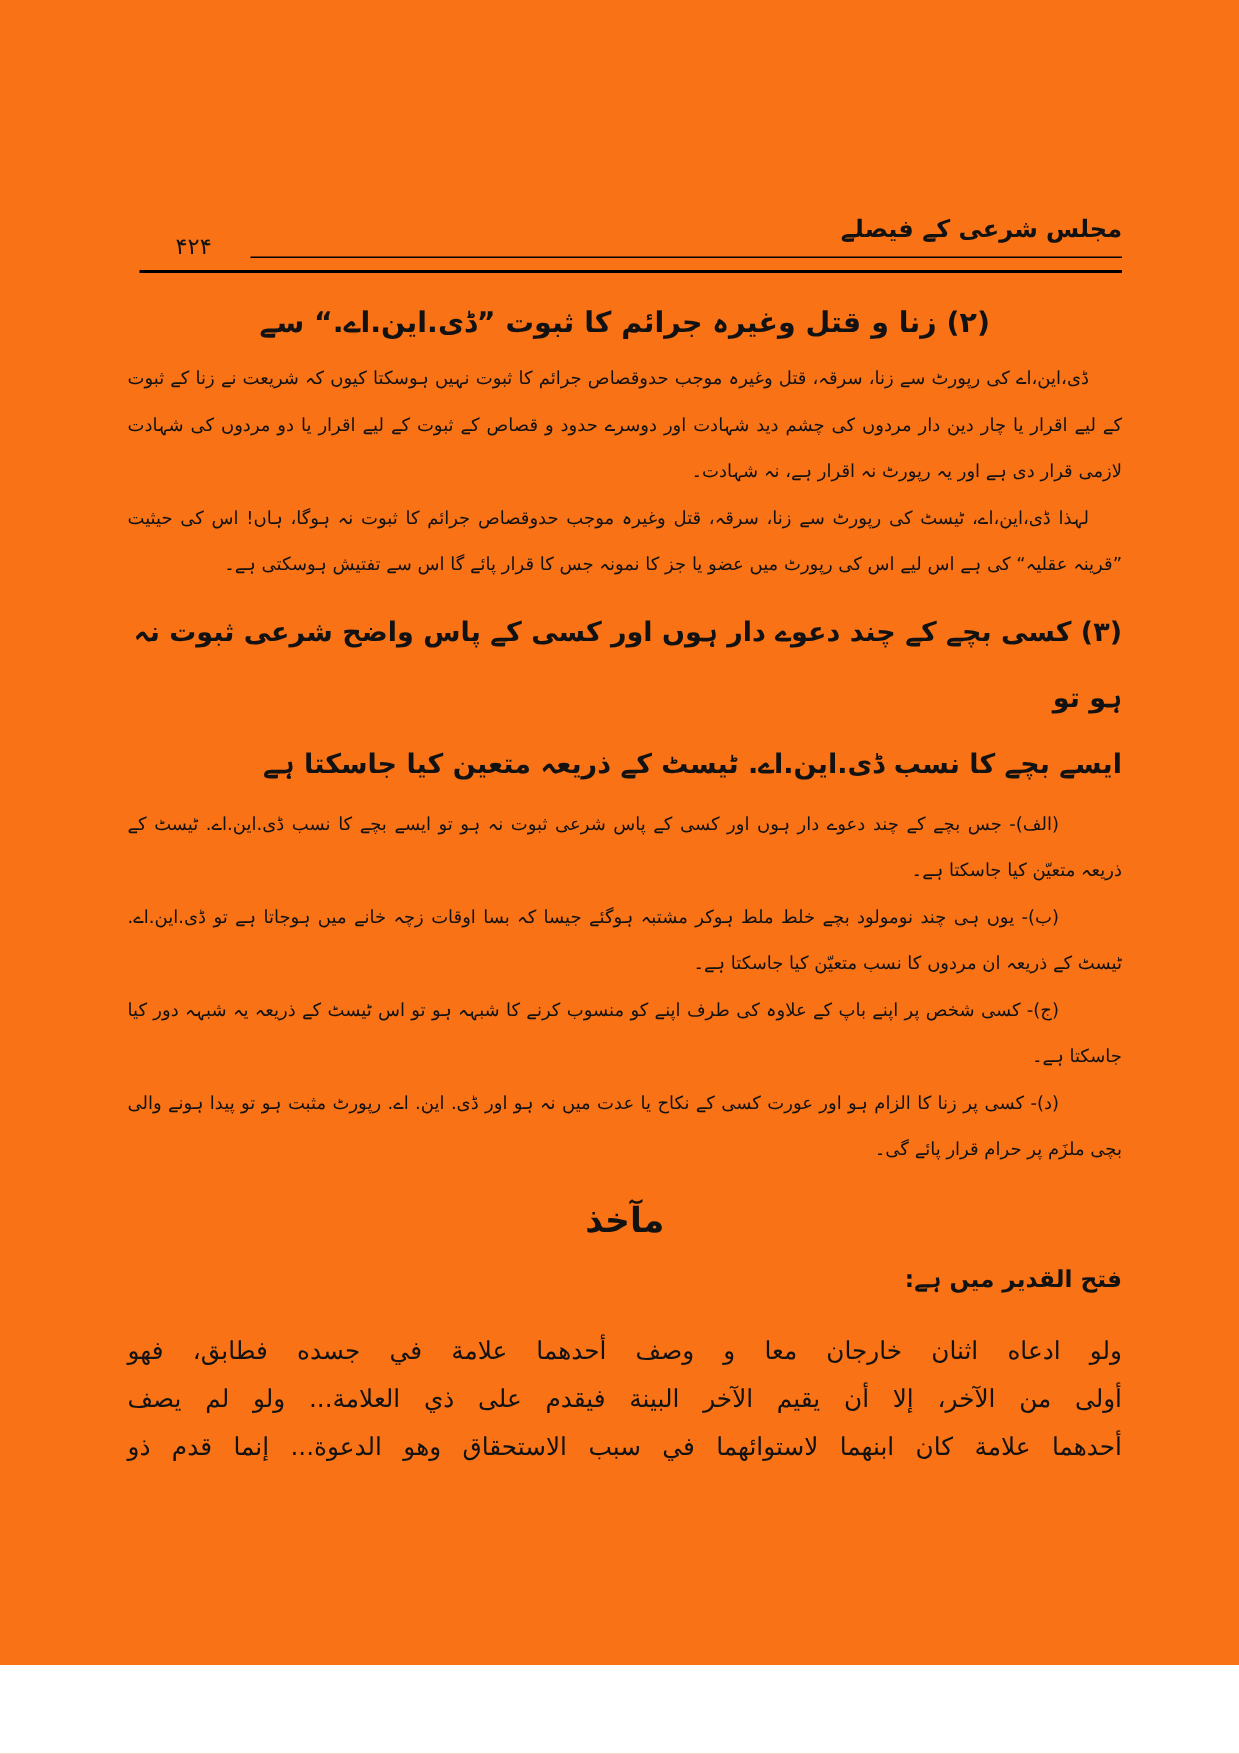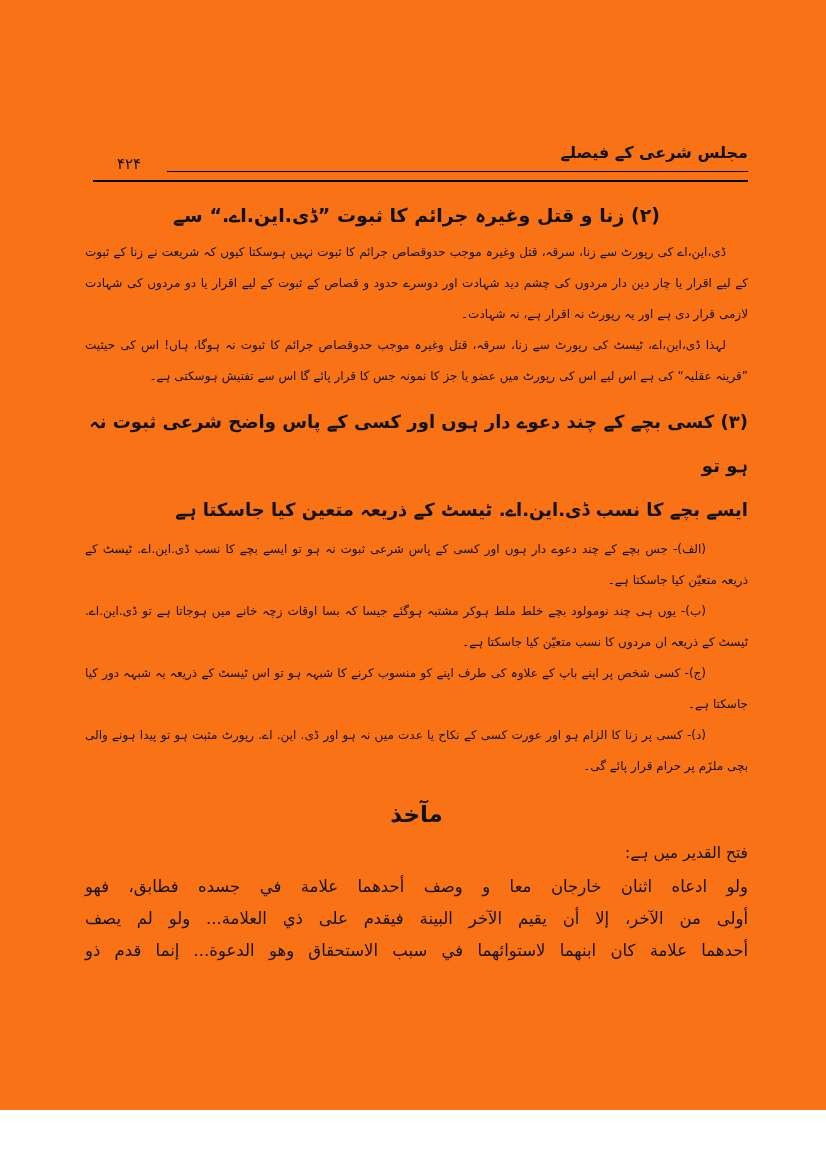--- a/index.html
+++ b/index.html
@@ -60,22 +60,22 @@
   .h3 { font-weight:bold; text-align:right; margin:8px 0 2px; }
   .h3-line { display:block; font-size:18px; line-height:44px; }
   .sources-heading {
     font-size:23px; line-height:40px;
     font-weight:bold; text-align:center;
     margin:12px 0 4px;
   }
   .ref-line {
     text-align:right;
     font-size:15.5px; line-height:30px;
-    font-weight:normal;
-    margin-bottom:3px;
+    font-weight:bold;
+    margin-bottom:17px;
   }
   .arabic-line {
     font-size:16.5px; line-height:32px;
     text-align:justify;
     text-align-last:justify;
     direction:rtl;
   }
 </style>
 </head>
 <body>

